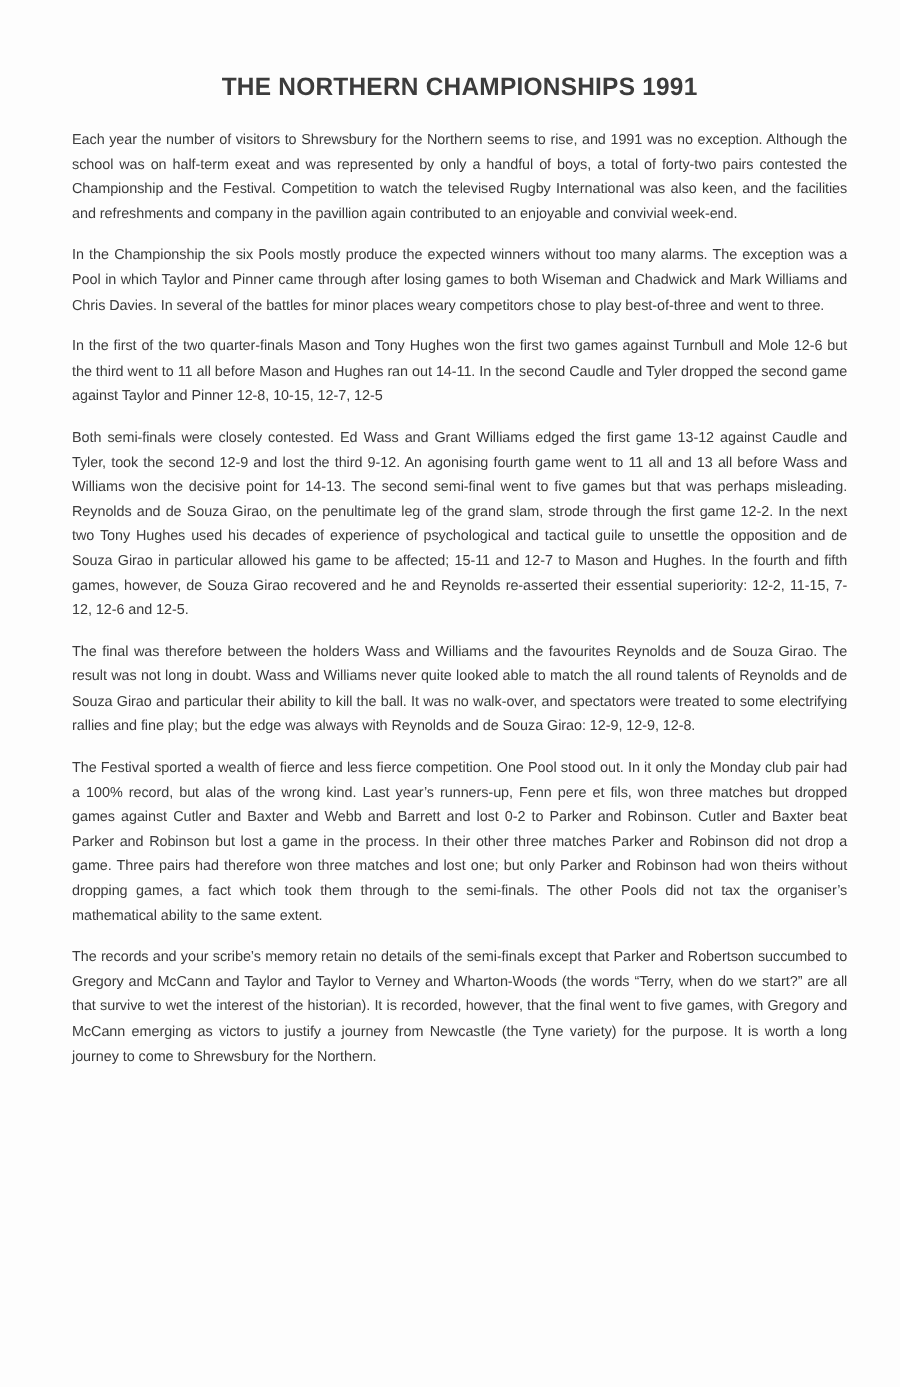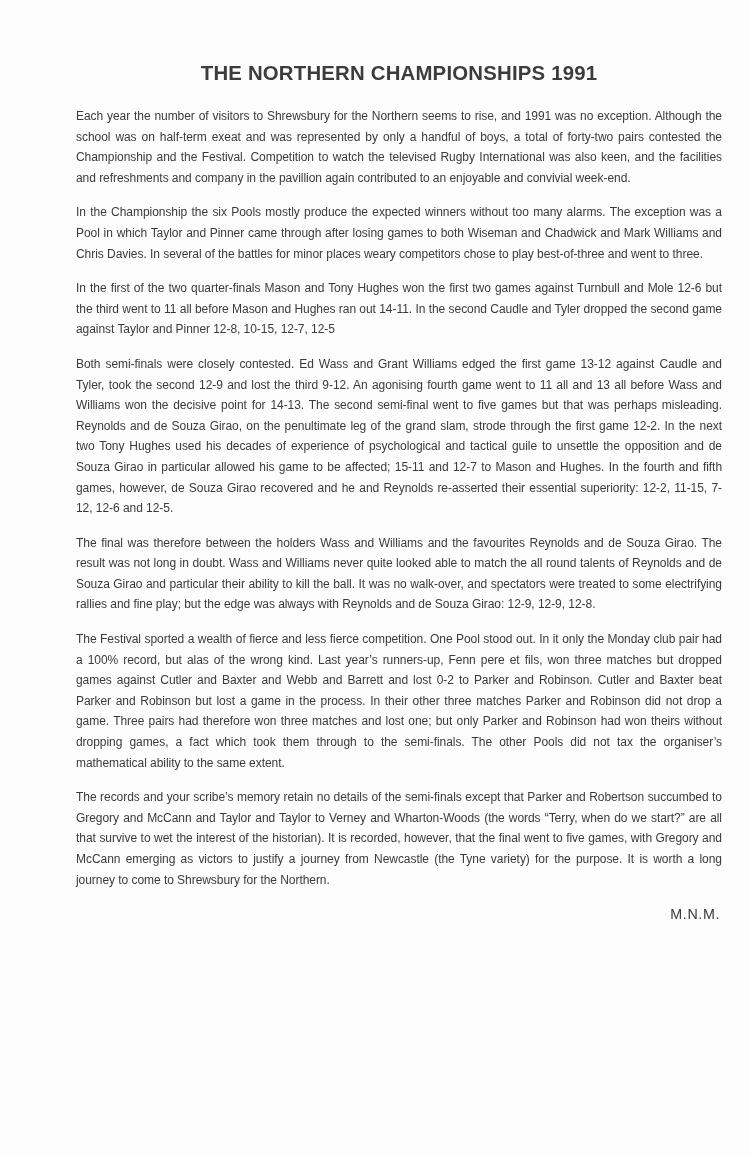--- a/index.html
+++ b/index.html
@@ -10,21 +10,21 @@
     body {
       width: 750px;
       height: 1156px;
       overflow: hidden;
       position: relative;
       font-family: "Liberation Sans", "DejaVu Sans", sans-serif;
       color: #3a3a3a;
     }
     .page {
       position: absolute;
-      left: 76px;
+      left: 60px;
       top: 58px;
       width: 646px;
     }
     .title {
       text-align: center;
       font-weight: bold;
       font-size: 21px;
       letter-spacing: 0.2px;
       color: #3c3c3c;
       margin: 0 0 18px 0;
@@ -56,14 +56,13 @@
   <h1 class="title">THE NORTHERN CHAMPIONSHIPS 1991</h1>
 
   <p class="para">Each year the number of visitors to Shrewsbury for the Northern seems to rise, and 1991 was no exception. Although the school was on half-term exeat and was represented by only a handful of boys, a total of forty-two pairs contested the Championship and the Festival. Competition to watch the televised Rugby International was also keen, and the facilities and refreshments and company in the pavillion again contributed to an enjoyable and convivial week-end.</p>
   <p class="para">In the Championship the six Pools mostly produce the expected winners without too many alarms. The exception was a Pool in which Taylor and Pinner came through after losing games to both Wiseman and Chadwick and Mark Williams and Chris Davies. In several of the battles for minor places weary competitors chose to play best-of-three and went to three.</p>
   <p class="para">In the first of the two quarter-finals Mason and Tony Hughes won the first two games against Turnbull and Mole 12-6 but the third went to 11 all before Mason and Hughes ran out 14-11. In the second Caudle and Tyler dropped the second game against Taylor and Pinner 12-8, 10-15, 12-7, 12-5</p>
   <p class="para">Both semi-finals were closely contested. Ed Wass and Grant Williams edged the first game 13-12 against Caudle and Tyler, took the second 12-9 and lost the third 9-12. An agonising fourth game went to 11 all and 13 all before Wass and Williams won the decisive point for 14-13. The second semi-final went to five games but that was perhaps misleading. Reynolds and de Souza Girao, on the penultimate leg of the grand slam, strode through the first game 12-2. In the next two Tony Hughes used his decades of experience of psychological and tactical guile to unsettle the opposition and de Souza Girao in particular allowed his game to be affected; 15-11 and 12-7 to Mason and Hughes. In the fourth and fifth games, however, de Souza Girao recovered and he and Reynolds re-asserted their essential superiority: 12-2, 11-15, 7-12, 12-6 and 12-5.</p>
   <p class="para">The final was therefore between the holders Wass and Williams and the favourites Reynolds and de Souza Girao. The result was not long in doubt. Wass and Williams never quite looked able to match the all round talents of Reynolds and de Souza Girao and particular their ability to kill the ball. It was no walk-over, and spectators were treated to some electrifying rallies and fine play; but the edge was always with Reynolds and de Souza Girao: 12-9, 12-9, 12-8.</p>
   <p class="para">The Festival sported a wealth of fierce and less fierce competition. One Pool stood out. In it only the Monday club pair had a 100% record, but alas of the wrong kind. Last year’s runners-up, Fenn pere et fils, won three matches but dropped games against Cutler and Baxter and Webb and Barrett and lost 0-2 to Parker and Robinson. Cutler and Baxter beat Parker and Robinson but lost a game in the process. In their other three matches Parker and Robinson did not drop a game. Three pairs had therefore won three matches and lost one; but only Parker and Robinson had won theirs without dropping games, a fact which took them through to the semi-finals. The other Pools did not tax the organiser’s mathematical ability to the same extent.</p>
   <p class="para">The records and your scribe’s memory retain no details of the semi-finals except that Parker and Robertson succumbed to Gregory and McCann and Taylor and Taylor to Verney and Wharton-Woods (the words “Terry, when do we start?” are all that survive to wet the interest of the historian). It is recorded, however, that the final went to five games, with Gregory and McCann emerging as victors to justify a journey from Newcastle (the Tyne variety) for the purpose. It is worth a long journey to come to Shrewsbury for the Northern.</p>
 
-  <div class="signature">M.N.M.</div>
 </div>
 
 </body></html>

